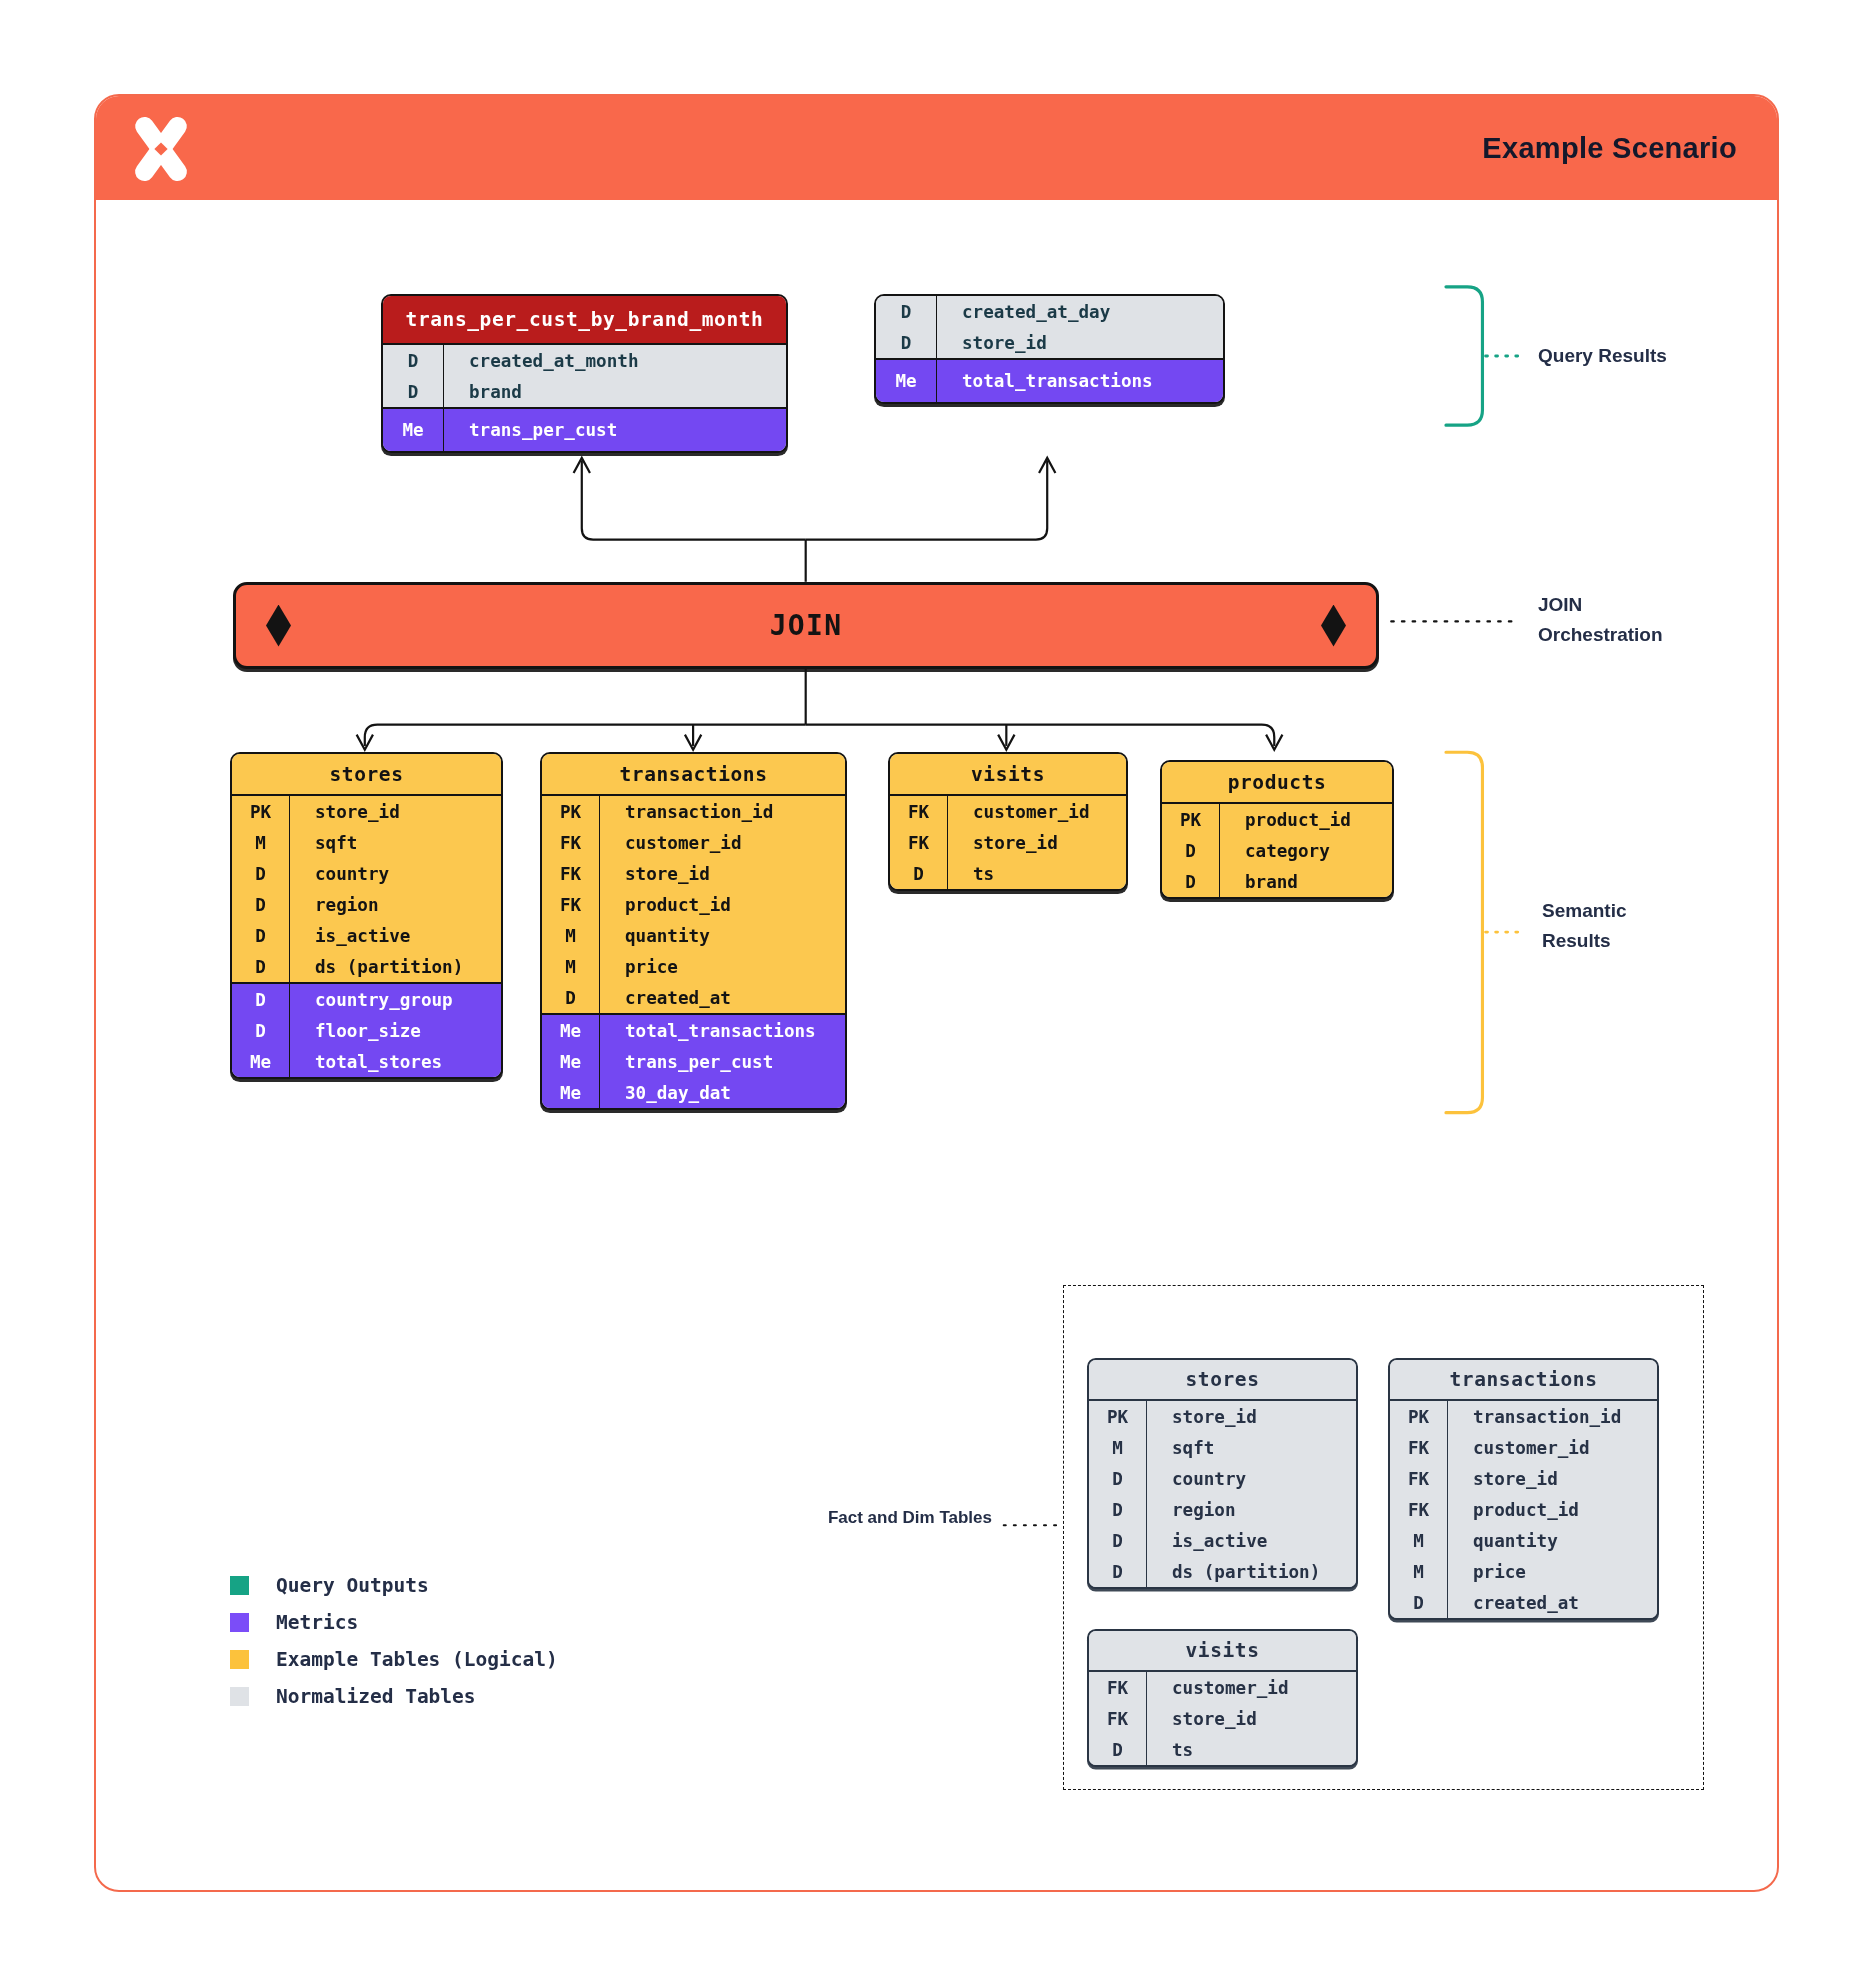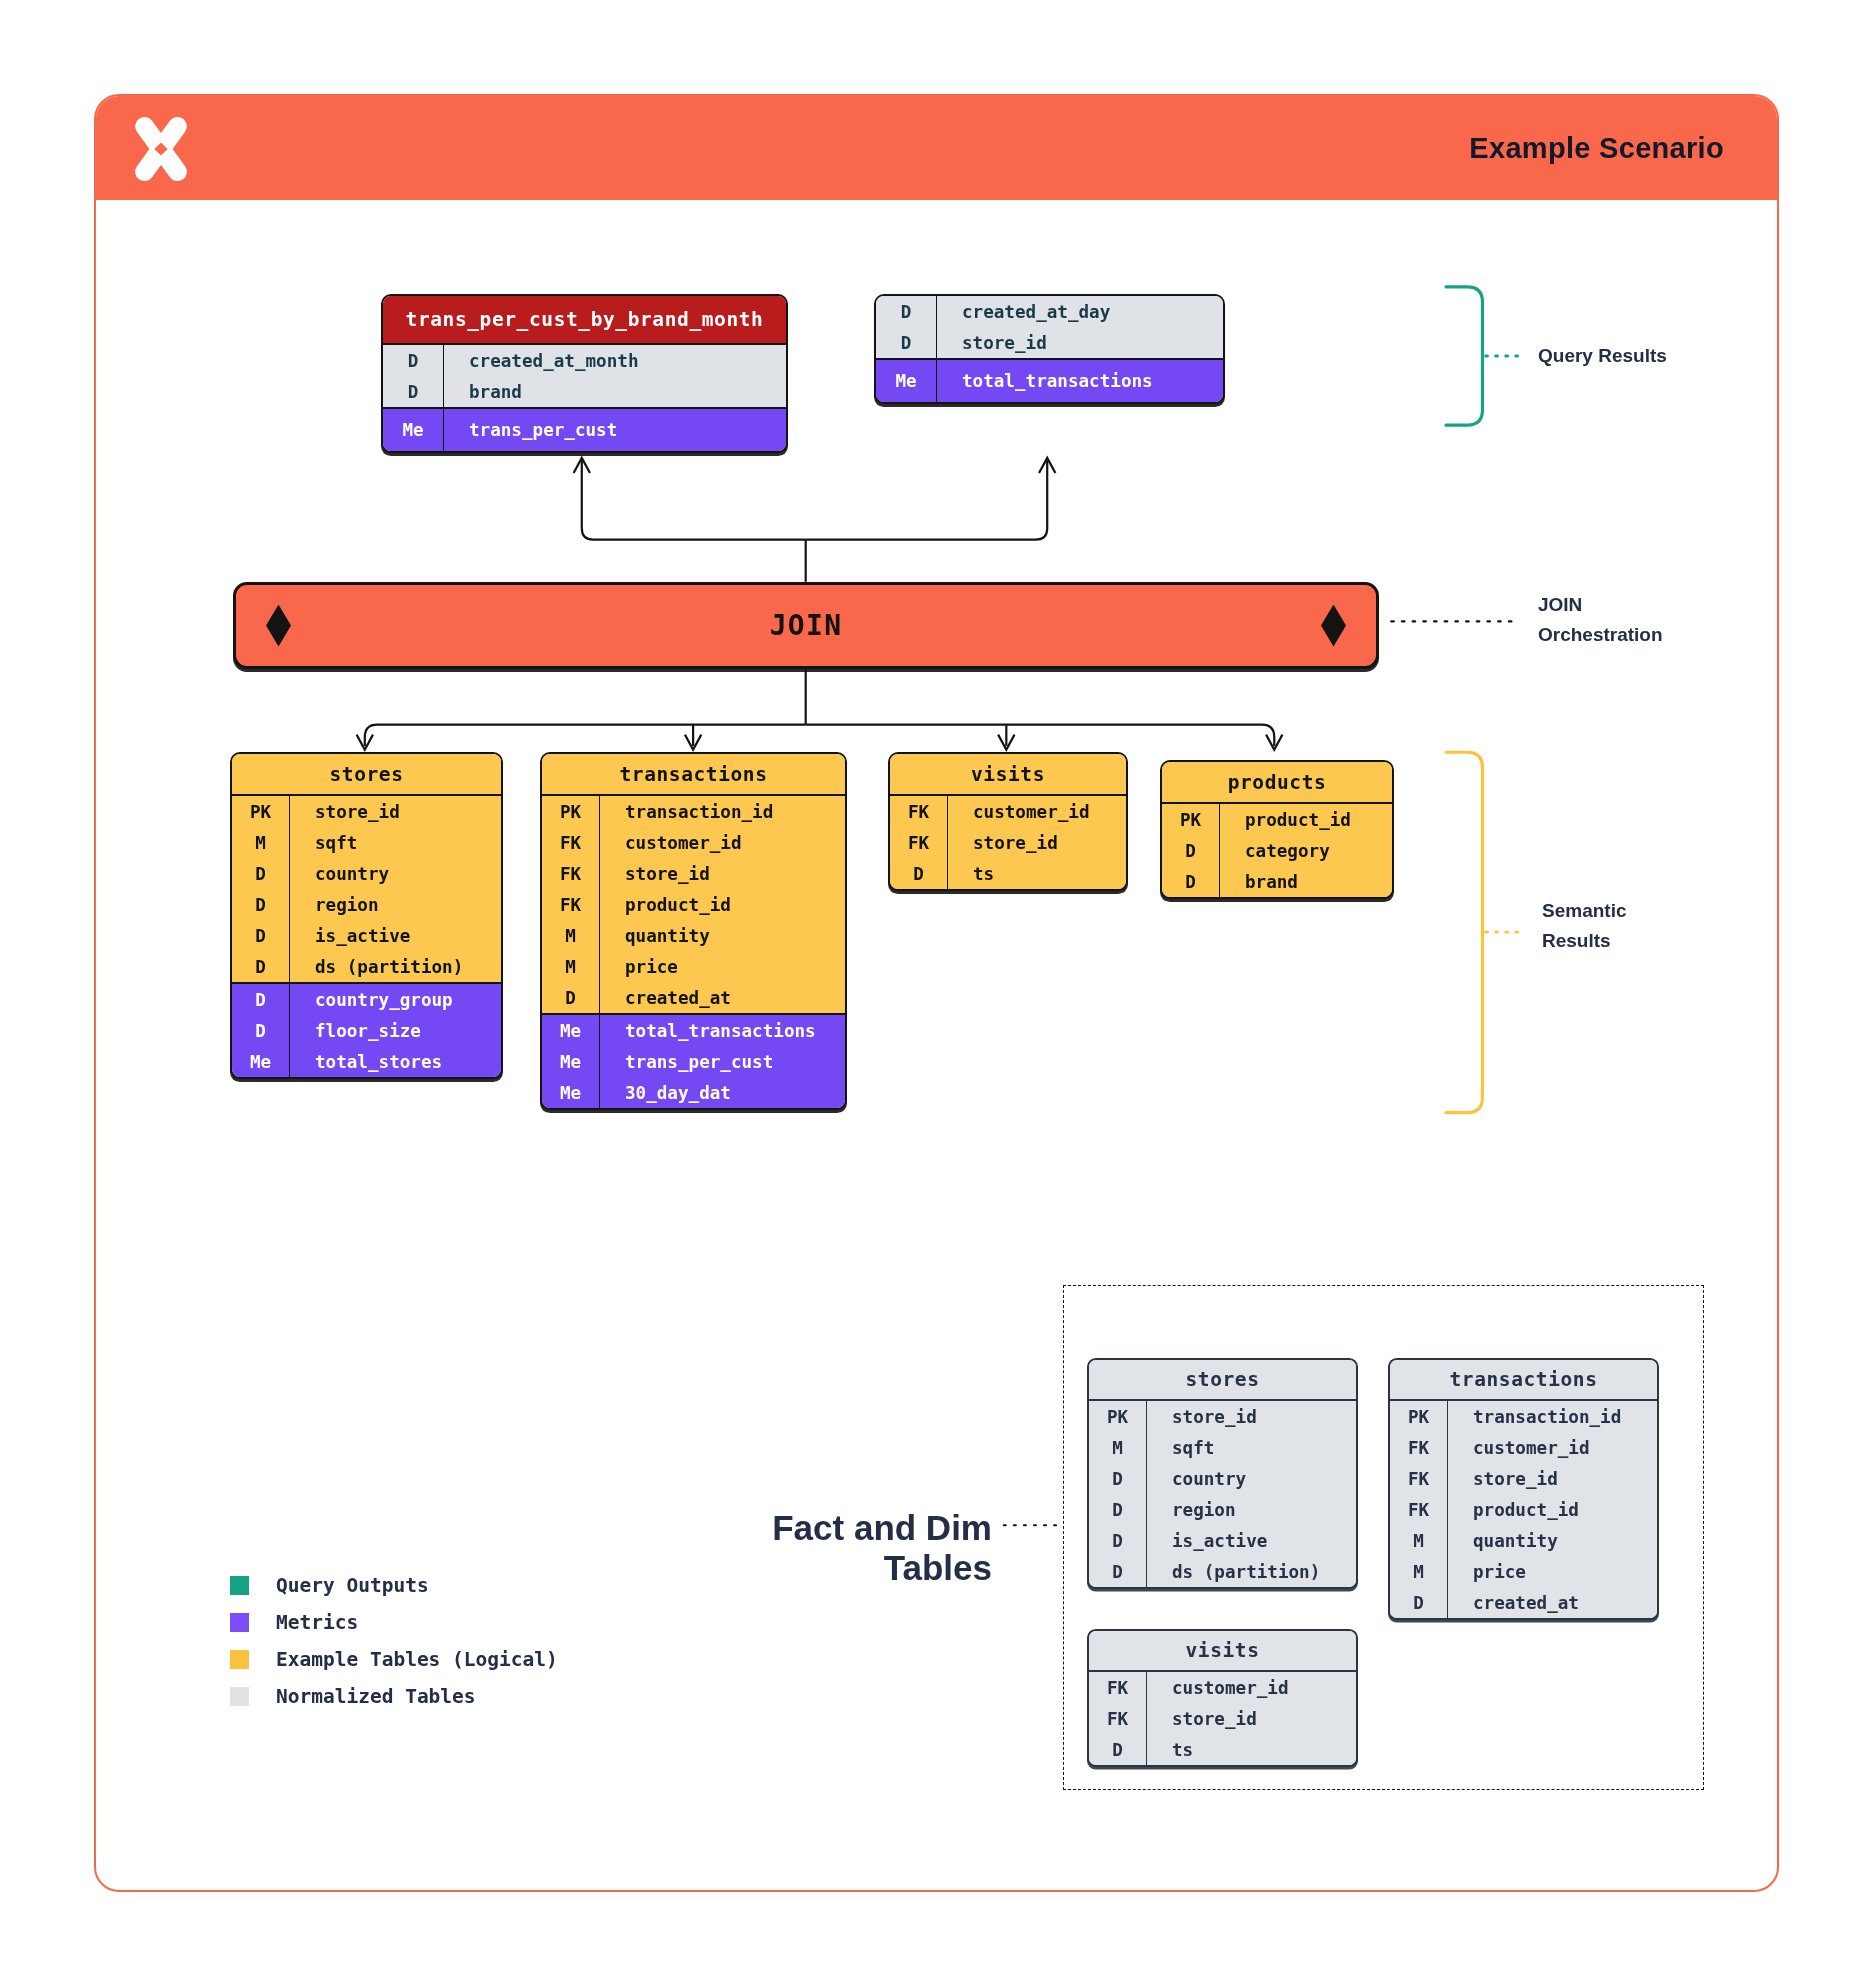--- a/index.html
+++ b/index.html
@@ -2,21 +2,21 @@
 <html style="font-size:10px"><head>
 <meta charset="utf-8">
 <style>
   html,body{margin:0;padding:0;background:#ffffff;}
   .canvas{position:relative;width:1868px;height:1985px;background:#ffffff;
           font-family:"Liberation Sans",sans-serif;overflow:hidden;}
   .card{position:absolute;left:94px;top:94px;width:1681px;height:1794px;
         background:#ffffff;border:2.5px solid #F4694C;border-radius:25px;overflow:hidden;}
   .card-header{position:absolute;left:0;top:0;right:0;height:104px;background:#F9684B;}
   .logo{position:absolute;left:29px;top:16.4px;width:72px;height:74px;}
-  .card-title{position:absolute;right:53px;top:0;height:104px;display:flex;align-items:center;
+  .card-title{position:absolute;right:40px;top:0;height:104px;display:flex;align-items:center;
               font-size:29px;font-weight:bold;color:#14182B;letter-spacing:0.3px;}
   svg.overlay{position:absolute;left:0;top:0;z-index:1;pointer-events:none;}
 
   
   .tbl{position:absolute;z-index:2;border:2.5px solid #131313;border-radius:10px;overflow:hidden;
        background:#DFE2E6;box-shadow:0 3.1px 0 rgba(19,19,19,.9);
        font-family:"DejaVu Sans Mono","Liberation Mono",monospace;font-weight:bold;}
   .thead{display:flex;align-items:center;justify-content:center;font-size:19.5px;
          border-bottom:2.5px solid #131313;letter-spacing:0.6px;}
   .t-query .thead{background:#b91c1c;color:#ffffff;height:47px;}
@@ -58,21 +58,21 @@
               border:1.9px dashed #131313;background:transparent;}
 
   
   .legend{position:absolute;left:230px;top:1574px;z-index:2;display:flex;flex-direction:column;gap:14px;}
   .legend-row{display:flex;align-items:center;gap:27px;}
   .legend-swatch{width:19px;height:19px;flex:0 0 auto;}
   .legend-label{font-family:"DejaVu Sans Mono","Liberation Mono",monospace;font-weight:bold;
                 font-size:19.5px;color:#242E47;white-space:nowrap;}
 
   .fact-label{position:absolute;left:678px;top:1508px;width:314px;text-align:right;z-index:2;
-              font-size:35px;font-weight:bold;color:#242E47;}
+              font-size:17px;font-weight:bold;color:#242E47;}
 </style>
 </head>
 <body>
 
 <div class="canvas">
   <div class="card">
     <div class="card-header">
       <svg class="logo" viewBox="0 0 100 100">
         <g fill="#ffffff">
           <rect x="37" y="-2" width="26" height="104" rx="13" transform="rotate(36 50 50)"></rect>

